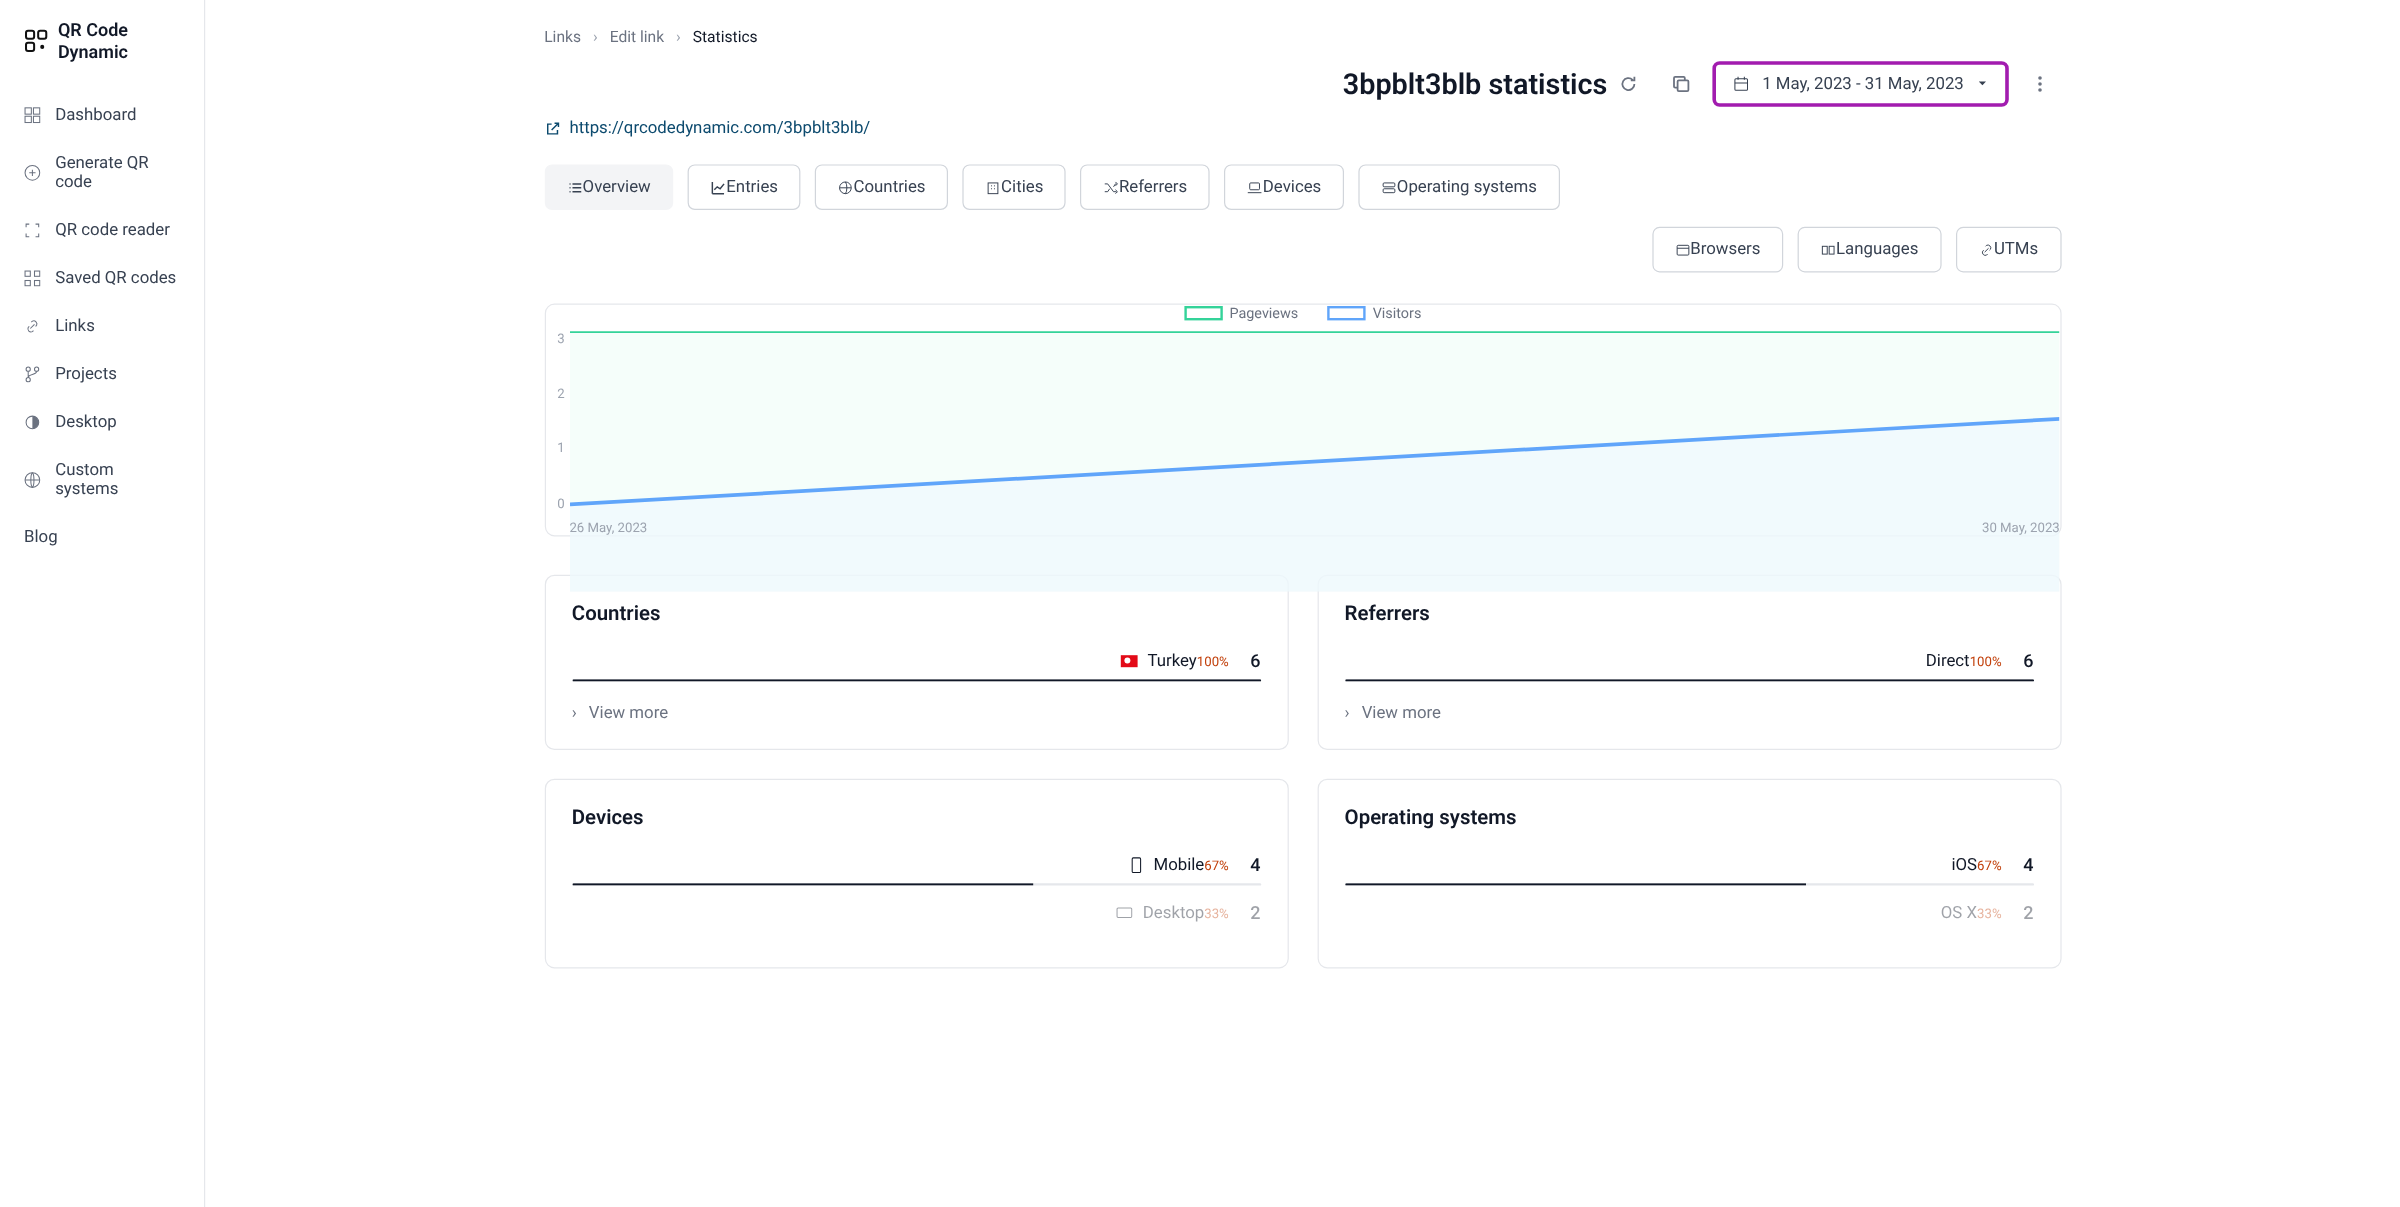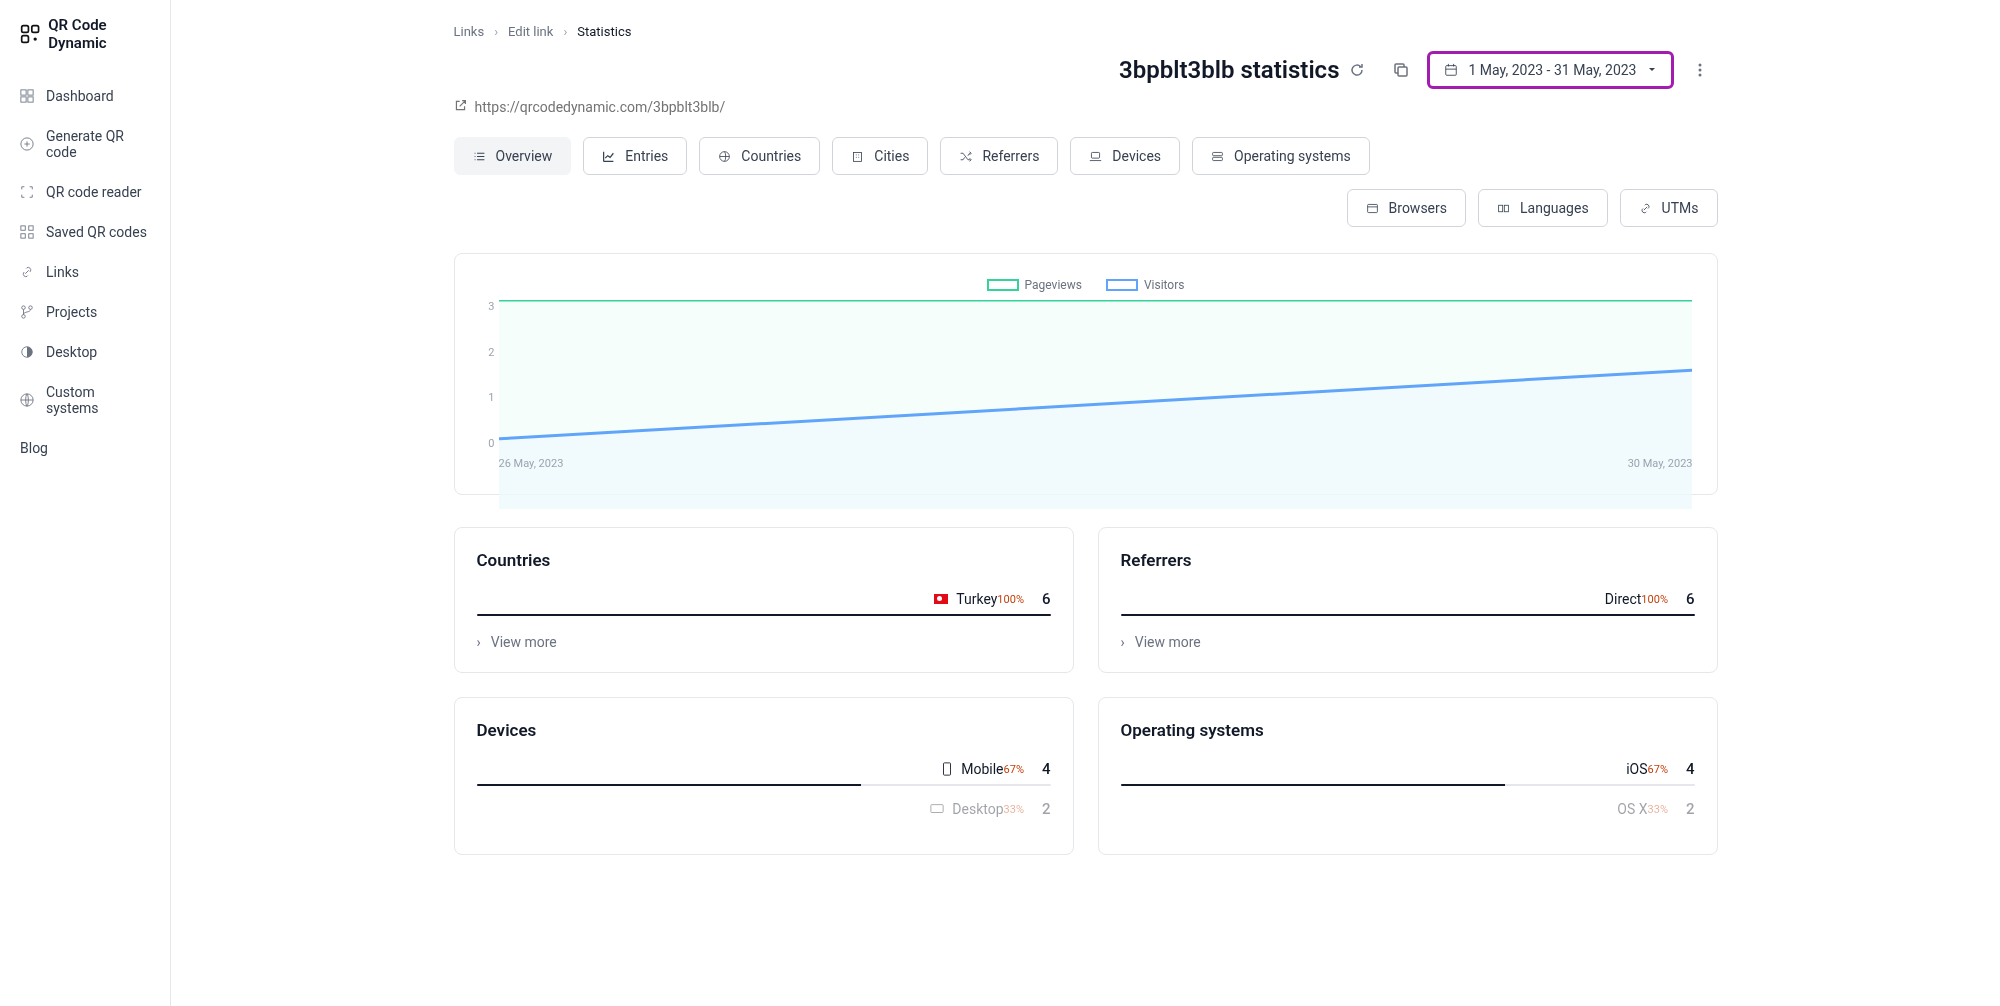--- a/index.html
+++ b/index.html
@@ -12,27 +12,27 @@
 .nav-icon{width:14px;height:14px;flex-shrink:0;color:#6b7280}
 .main{flex:1;background:#fff;padding:24px 48px 48px 48px;max-width:1360px;margin:0 auto}
 .crumbs{display:flex;align-items:center;gap:10px;font-size:13px;color:#6b7280;margin-bottom:12px}
 .crumbs .sep{color:#9ca3af}
 .crumbs .cur{color:#111827}
 .header-row{display:flex;align-items:center;justify-content:flex-end;margin-bottom:10px}
 .title{font-size:24px;font-weight:600}
 .header-actions{display:flex;align-items:center;gap:8px}
 .icon-btn{width:36px;height:36px;border:none;background:transparent;border-radius:6px;display:flex;align-items:center;justify-content:center;cursor:pointer;color:#6b7280}
 .date-btn{display:flex;align-items:center;gap:10px;border:3px solid #a21caf;border-radius:6px;padding:8px 14px;background:#fff;cursor:pointer;font-size:14px;color:#374151}
-.url-row{display:flex;align-items:flex-start;gap:8px;color:#737373;font-size:14px;margin-bottom:22px}
+.url-row{display:flex;align-items:center;gap:8px;color:#0c4a6e;font-size:14px;margin-bottom:22px}
 .tabs{display:flex;flex-wrap:wrap;gap:12px;margin-bottom:14px}
-.tab{display:flex;align-items:center;gap:10px;border:1px solid #d1d5db;background:#fff;border-radius:6px;padding:10px 18px;font-size:14px;color:#374151;cursor:pointer}
+.tab{display:flex;align-items:center;border:1px solid #d1d5db;background:#fff;border-radius:6px;padding:10px 18px;font-size:14px;color:#374151;cursor:pointer}
 .tab.active{background:#f3f4f6;border-color:#f3f4f6}
 .tab-row2{display:flex;justify-content:flex-end;margin-bottom:26px;gap:12px}
 .tab-row2 .mid{display:flex;gap:12px}
-.chart-card{border:1px solid #e5e7eb;border-radius:8px;padding:24px;margin-bottom:32px}
+.chart-card{border:1px solid #e5e7eb;border-radius:8px;margin-bottom:32px}
 .chart-wrap{position:relative;height:170px;margin-left:20px}
 .legend{display:flex;justify-content:center;gap:24px;font-size:12px;color:#6b7280;margin-bottom:8px}
 .legend-item{display:flex;align-items:center;gap:6px}
 .legend-box{width:32px;height:12px;border:2px solid;background:#fff}
 .y-axis{position:absolute;left:-20px;top:0;bottom:20px;display:flex;flex-direction:column;justify-content:space-between;font-size:11px;color:#9ca3af;text-align:right;width:16px}
 .plot{position:absolute;left:0;right:0;top:0;bottom:20px}
 .x-axis{position:absolute;left:0;right:0;bottom:0;display:flex;justify-content:space-between;font-size:11px;color:#9ca3af}
 .cards-grid{display:grid;grid-template-columns:1fr 1fr;gap:24px}
 .stat-card{border:1px solid #e5e7eb;border-radius:8px;padding:22px}
 .stat-card h3{font-size:17px;font-weight:600;margin-bottom:20px}

